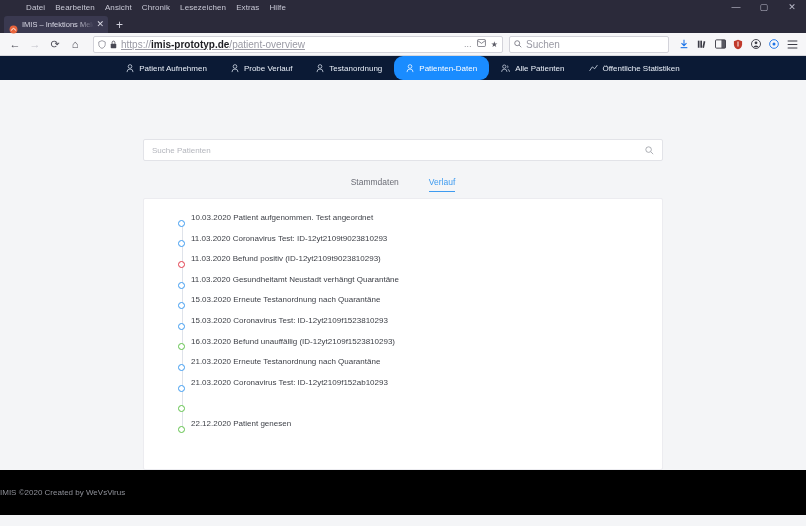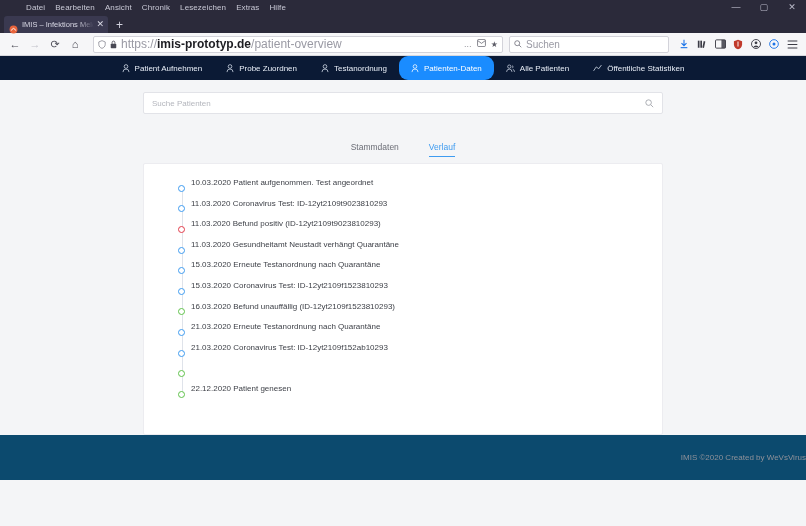--- a/index.html
+++ b/index.html
@@ -124,25 +124,26 @@
     min-width: 0;
   }
   .url-icon {
     font-size: 8px;
     color: #7b7b86;
     margin-right: 4px;
     flex: 0 0 auto;
     display: flex; align-items: center;
   }
   .url-text {
-    font-size: 12px;
+    font-size: 10px;
     color: #9a9aa4;
     white-space: nowrap;
     overflow: hidden;
     flex: 1 1 auto;
+    text-decoration: underline;
   }
   .url-text b { color: #1d1d22; font-weight: bold; }
   .url-right {
     display: flex; align-items: center; gap: 5px;
     flex: 0 0 auto;
     color: #5d5d68;
     font-size: 8px;
   }
 
   .searchbar {
@@ -205,30 +206,31 @@
     padding-top: 12px;
   }
   .searchpatients {
     height: 20px;
     background: #ffffff;
     border: 1px solid #e2e3e8;
     border-radius: 2px;
     display: flex;
     align-items: center;
     padding: 0 8px;
+    margin-top: 47px;
   }
   .searchpatients .sp-text {
     flex: 1 1 auto;
     font-size: 8px;
     color: #b4b6bd;
   }
   .subtabs {
     display: flex;
     justify-content: center;
-    margin-top: 28px;
+    margin-top: 16px;
     gap: 30px;
   }
   .subtab {
     font-size: 8.5px;
     color: #6b6d76;
     padding-bottom: 4px;
     border-bottom: 1.5px solid transparent;
   }
   .subtab.active {
     color: #3e9bf0;
@@ -278,24 +280,24 @@
   .tl-dot.green { border-color: #5fc24a; }
   .tl-text {
     font-size: 8px;
     color: #3c3f46;
     margin-left: 9px;
     white-space: nowrap;
   }
 
   .footer {
     height: 45px;
-    background: #0c4a6e;
-    display: flex;
-    align-items: center;
-    justify-content: flex-end;
+    background: #000000;
+    display: flex;
+    align-items: center;
+    justify-content: flex-start;
   }
   .footer-text {
     font-size: 8px;
     color: #8f9199;
   }
 </style>
 </head>
 <body>
 
 <div id="app">
@@ -428,21 +430,21 @@
       </span>
       <span>Patient Aufnehmen</span>
     </div>
     <div class="navitem">
       <span class="nicon">
         <svg width="8" height="9" viewBox="0 0 10 11">
             <circle cx="5" cy="3" r="2.3" fill="none" stroke="#dde6f3" stroke-width="1"></circle>
             <path d="M1.2 10 A3.8 3.8 0 0 1 8.8 10" fill="none" stroke="#dde6f3" stroke-width="1"></path>
           </svg>
       </span>
-      <span>Probe Zuordnen</span>
+      <span>Probe Verlauf</span>
     </div>
     <div class="navitem">
       <span class="nicon">
         <svg width="8" height="9" viewBox="0 0 10 11">
             <circle cx="5" cy="3" r="2.3" fill="none" stroke="#dde6f3" stroke-width="1"></circle>
             <path d="M1.2 10 A3.8 3.8 0 0 1 8.8 10" fill="none" stroke="#dde6f3" stroke-width="1"></path>
           </svg>
       </span>
       <span>Testanordnung</span>
     </div>

